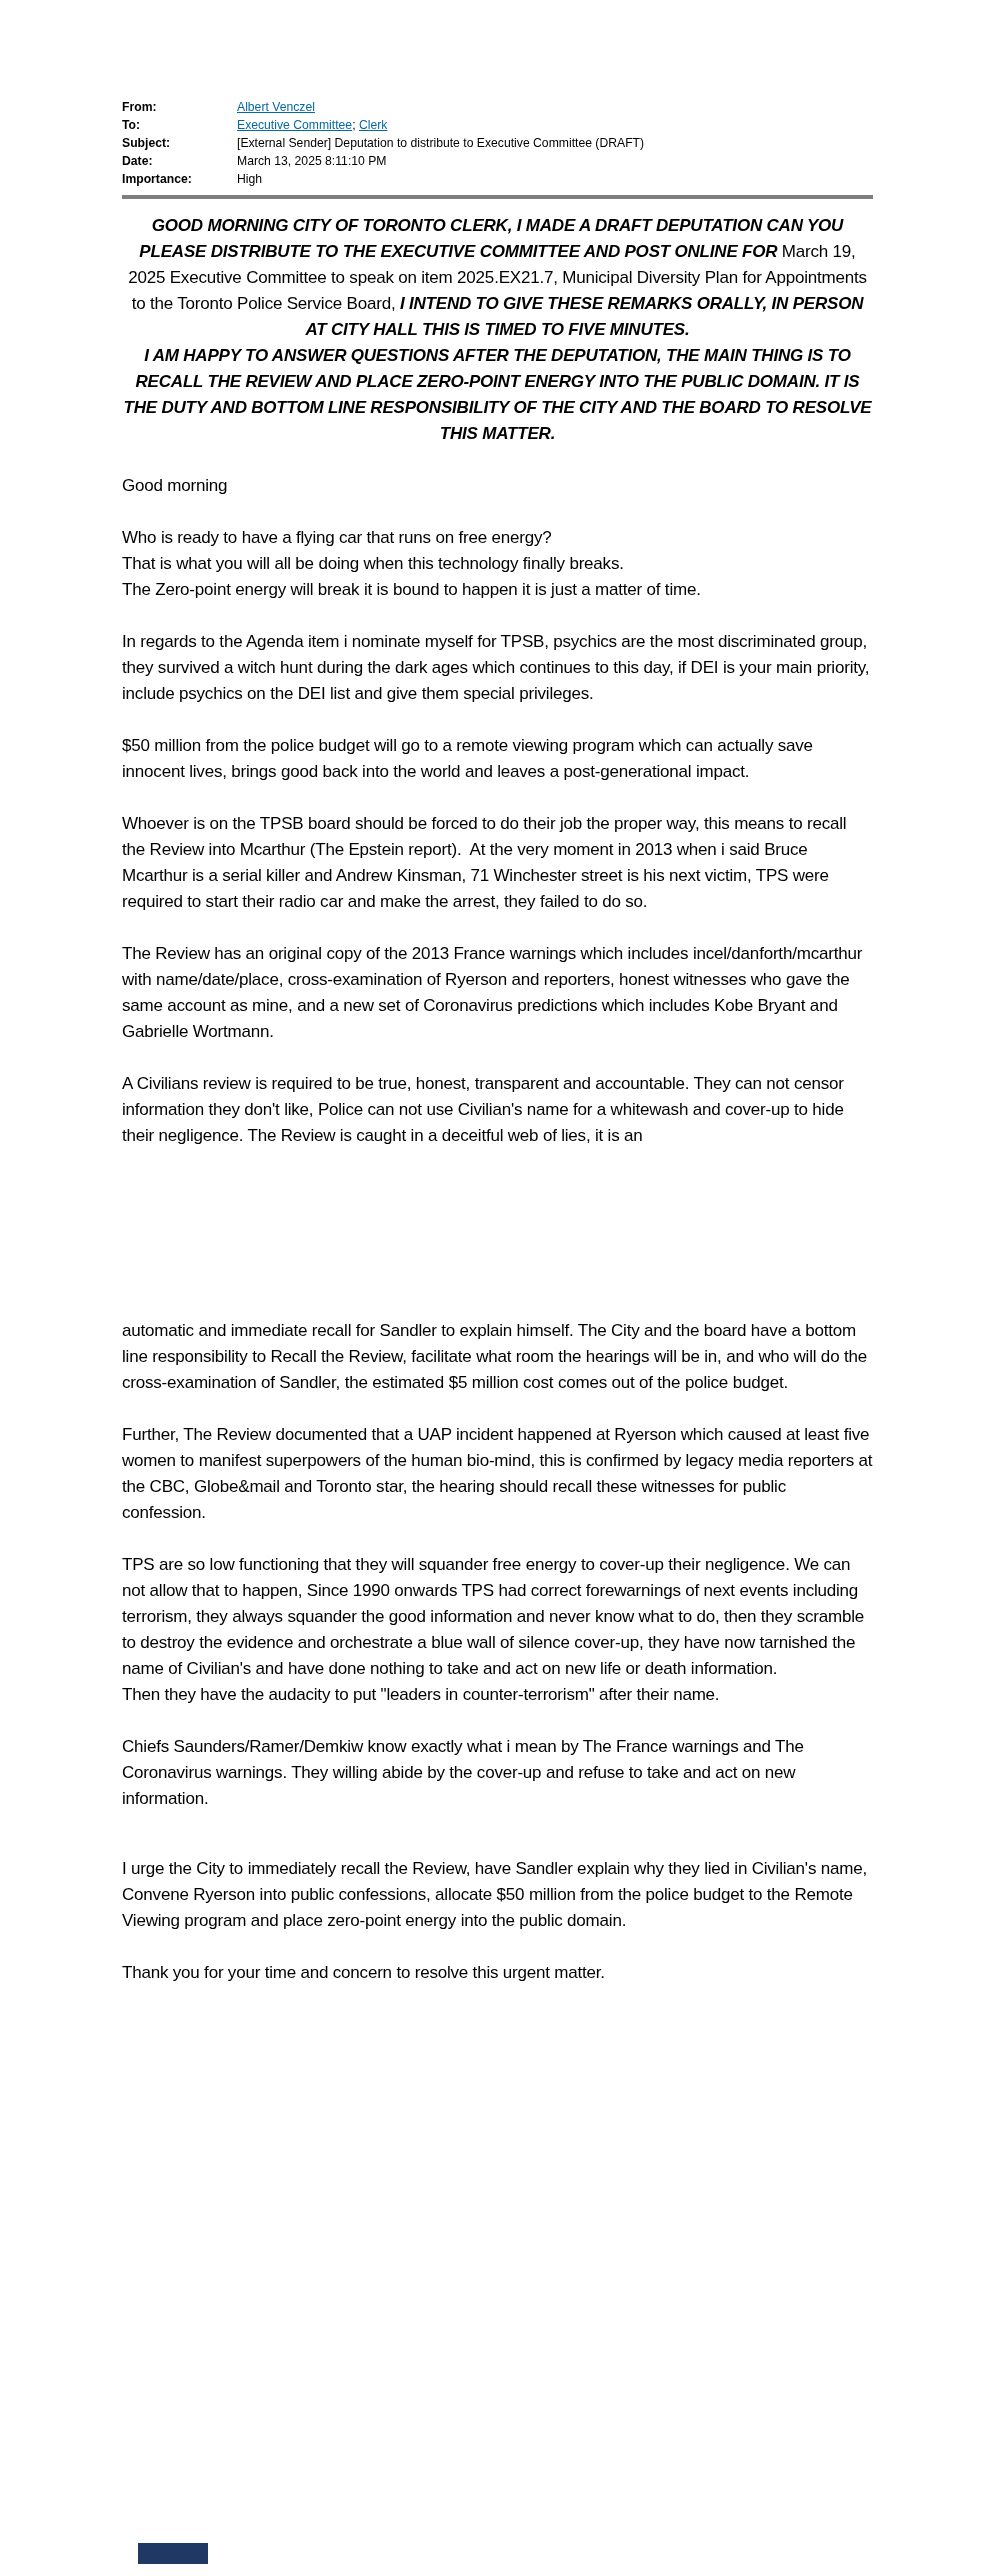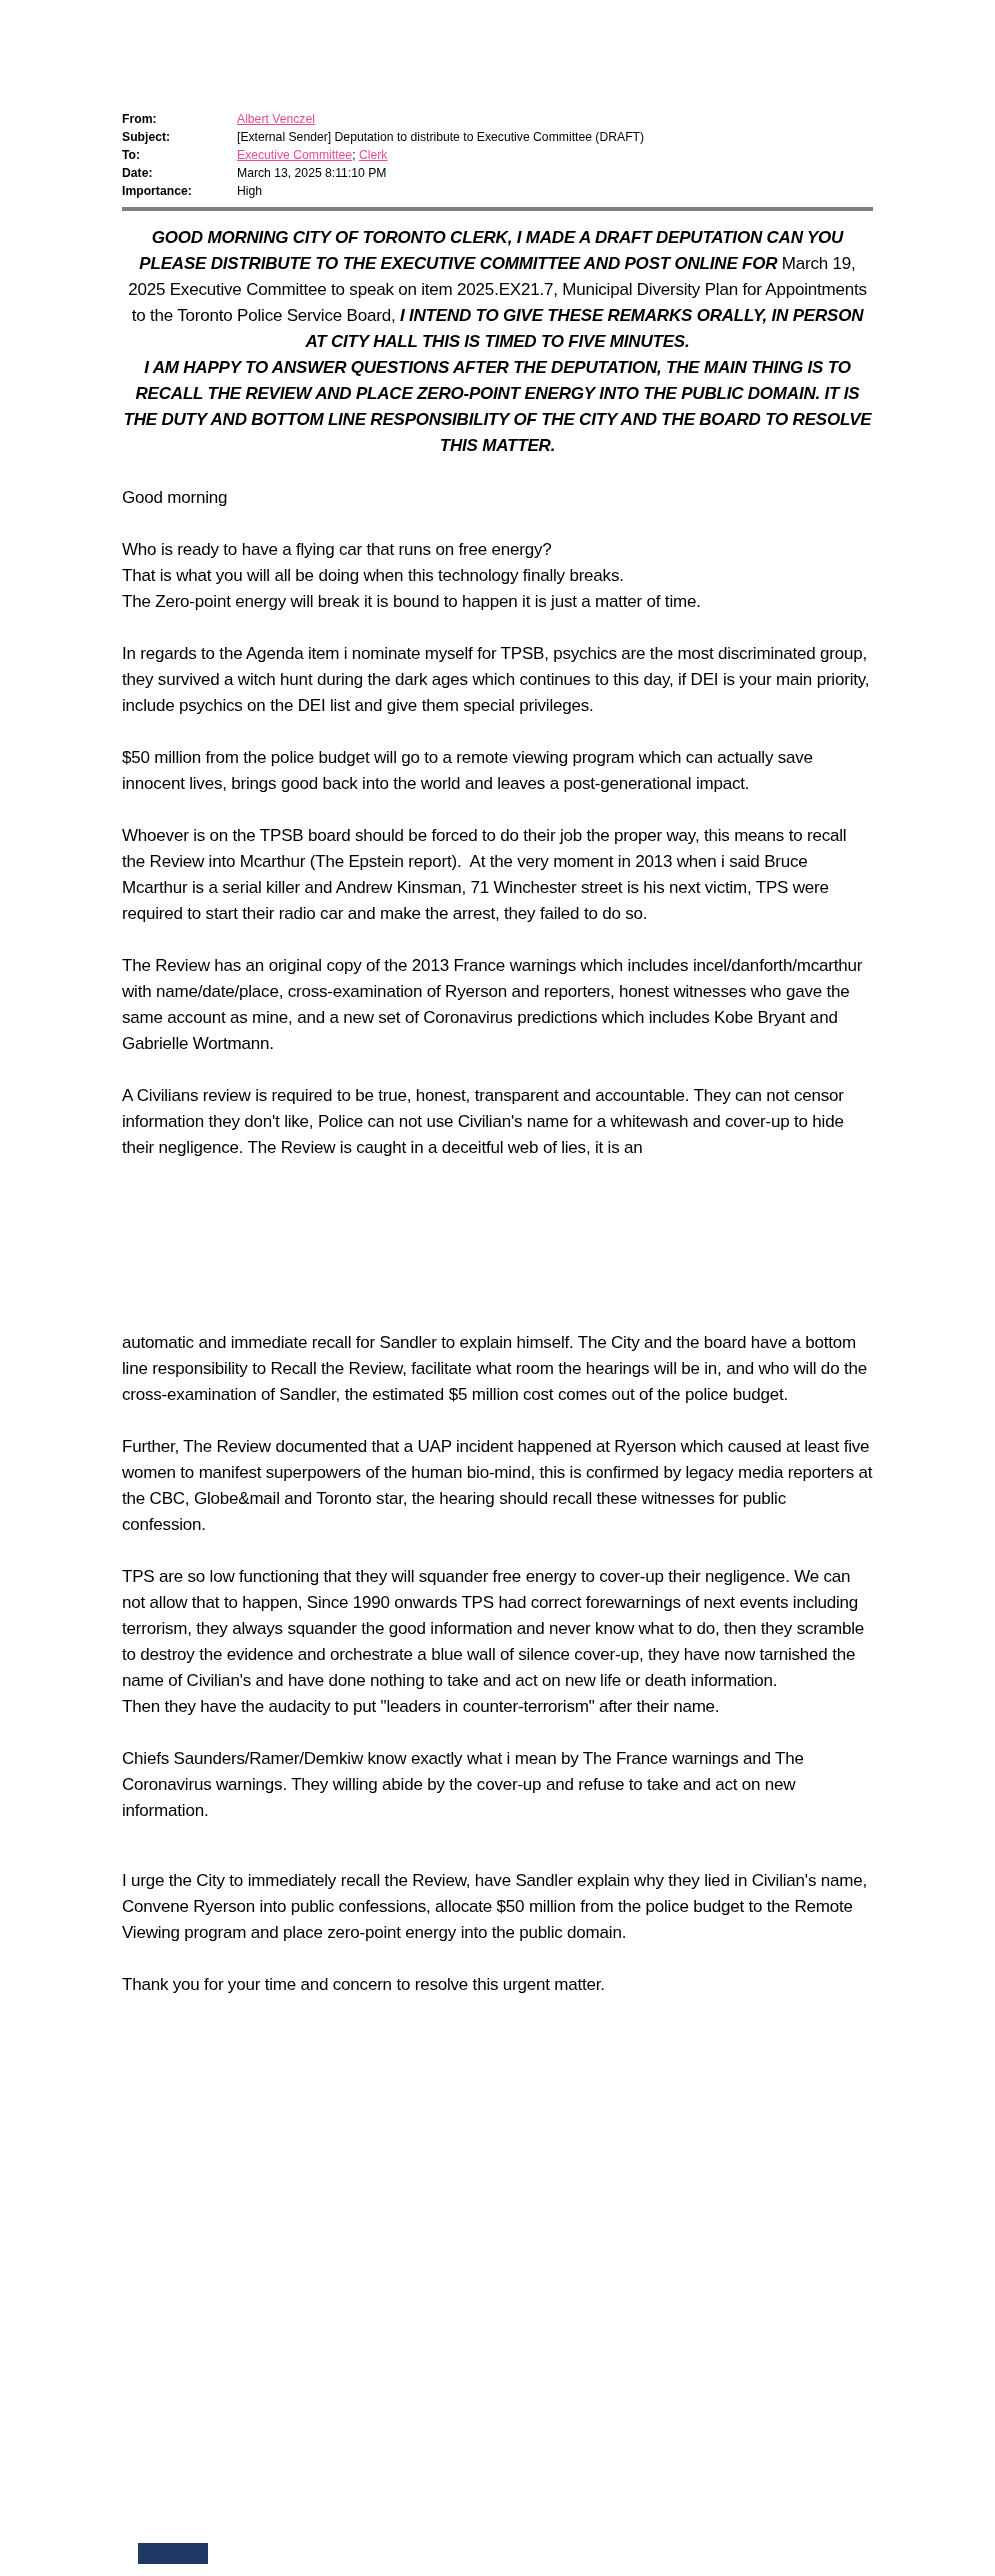--- a/index.html
+++ b/index.html
@@ -7,34 +7,34 @@
     width: 995px;
     height: 2576px;
     background: #ffffff;
     position: relative;
     font-family: "Liberation Sans", sans-serif;
     color: #000000;
   }
   .content {
     position: absolute;
     left: 122px;
-    top: 110px;
+    top: 98px;
     width: 751px;
   }
   
   .hdr { font-size: 12.2px; line-height: 18px; }
   .hdr-row { display: flex; }
   .hdr-label {
     width: 115px;
     flex: 0 0 115px;
     font-weight: 700;
   }
   .hdr-value { flex: 1; }
   a.lnk {
-    color: #ec4899;
+    color: #0369a1;
     text-decoration: underline;
     cursor: pointer;
   }
   .sep { color: #000000; }
   .rule {
     border: none;
     height: 3.3px;
     background: #7f7f7f;
     margin: 7.3px 0 0 0;
     width: 751px;
@@ -67,26 +67,26 @@
 <body>
 
 <div class="content">
 
   <div class="hdr">
     <div class="hdr-row">
       <span class="hdr-label">From:</span>
       <span class="hdr-value"><a class="lnk">Albert Venczel</a></span>
     </div>
     <div class="hdr-row">
+      <span class="hdr-label">To:</span>
+      <span class="hdr-value"><a class="lnk">Executive Committee</a><span class="sep">; </span><a class="lnk">Clerk</a></span>
+    </div>
+    <div class="hdr-row">
       <span class="hdr-label">Subject:</span>
       <span class="hdr-value">[External Sender] Deputation to distribute to Executive Committee (DRAFT)</span>
-    </div>
-    <div class="hdr-row">
-      <span class="hdr-label">To:</span>
-      <span class="hdr-value"><a class="lnk">Executive Committee</a><span class="sep">; </span><a class="lnk">Clerk</a></span>
     </div>
     <div class="hdr-row">
       <span class="hdr-label">Date:</span>
       <span class="hdr-value">March 13, 2025 8:11:10 PM</span>
     </div>
     <div class="hdr-row">
       <span class="hdr-label">Importance:</span>
       <span class="hdr-value">High</span>
     </div>
   </div>

